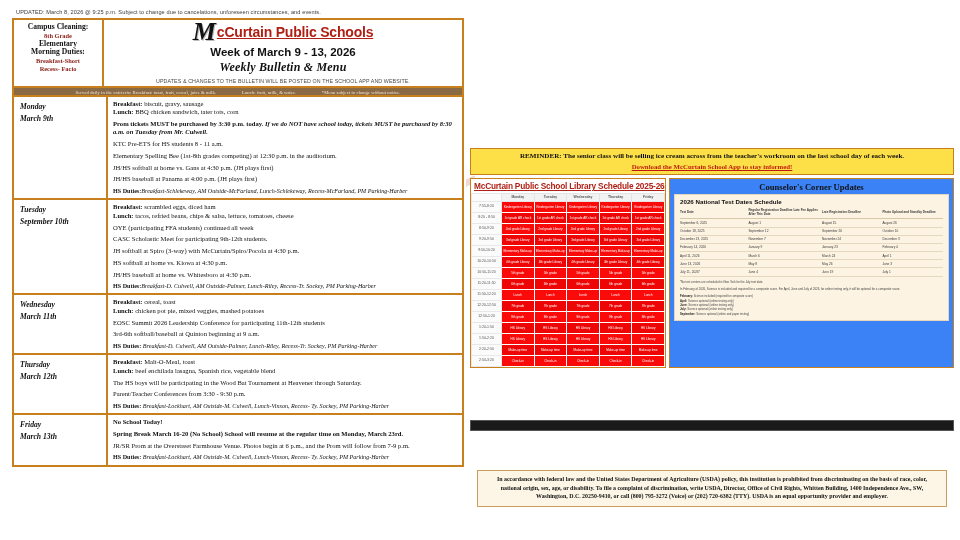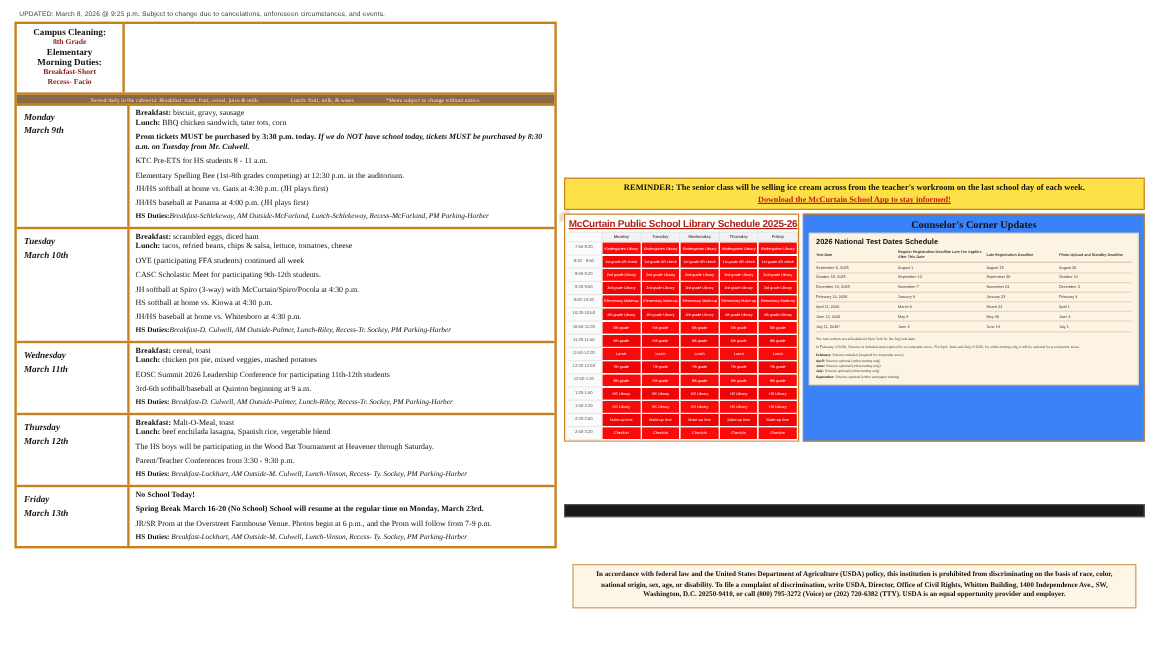--- a/index.html
+++ b/index.html
@@ -189,20 +189,28 @@
 
       <div class="head-row">
         <div class="campus-cell">
           <div class="t1">Campus Cleaning:</div>
           <div class="t2">8th Grade</div>
           <div class="t3">Elementary</div>
           <div class="t3">Morning Duties:</div>
           <div class="t2">Breakfast-Short</div>
           <div class="t2">Recess- Facio</div>
         </div>
+        <div class="title-cell">
+          <div>
+            <span class="bigM">M</span><span class="school-name">cCurtain Public Schools</span>
+          </div>
+          <div class="week-of">Week of March 9 - 13, 2026</div>
+          <div class="weekly-bulletin">Weekly Bulletin &amp; Menu</div>
+          <div class="updates-note">UPDATES &amp; CHANGES TO THE BULLETIN WILL BE POSTED ON THE SCHOOL APP AND WEBSITE.</div>
+        </div>
       </div>
 
       <div class="served-bar">
         <span>Served daily in the cafeteria:  Breakfast:  toast, fruit, cereal, juice &amp; milk.</span><span class="gap"></span><span>Lunch:  fruit, milk, &amp; water.</span><span class="gap"></span><span>*Menu subject to change without notice.</span>
       </div>
 
       <div class="day-row">
         <div class="day-name">
           <div>Monday</div>
           <div>March 9th</div>
@@ -215,21 +223,21 @@
           <div class="evt">Elementary Spelling Bee (1st-8th grades competing) at 12:30 p.m. in the auditorium.</div>
           <div class="evt">JH/HS softball at home vs. Gans at 4:30 p.m.  (JH plays first)</div>
           <div class="evt">JH/HS baseball at Panama at 4:00 p.m. (JH plays first)</div>
           <div class="duties"><b>HS Duties:</b><i>Breakfast-Schlekeway, AM Outside-McFarland, Lunch-Schlekeway, Recess-McFarland, PM Parking-Harber</i></div>
         </div>
       </div>
 
       <div class="day-row">
         <div class="day-name">
           <div>Tuesday</div>
-          <div>March 10th</div>
+          <div>September 10th</div>
         </div>
         <div class="day-body">
           <div class="mline"><b>Breakfast:</b><span> scrambled eggs, diced ham</span></div>
           <div class="mline"><b>Lunch:</b><span> tacos, refried beans, chips &amp; salsa, lettuce, tomatoes, cheese</span></div>
           <div class="evt">OYE (participating FFA students) continued all week</div>
           <div class="evt">CASC Scholastic Meet for participating 9th-12th students.</div>
           <div class="evt">JH softball at Spiro (3-way) with McCurtain/Spiro/Pocola at 4:30 p.m.</div>
           <div class="evt">HS softball at home vs. Kiowa at 4:30 p.m.</div>
           <div class="evt">JH/HS baseball at home vs. Whitesboro at 4:30 p.m.</div>
           <div class="duties"><b>HS Duties:</b><i>Breakfast-D. Culwell, AM Outside-Palmer, Lunch-Riley, Recess-Tr. Sockey, PM Parking-Harber</i></div>

